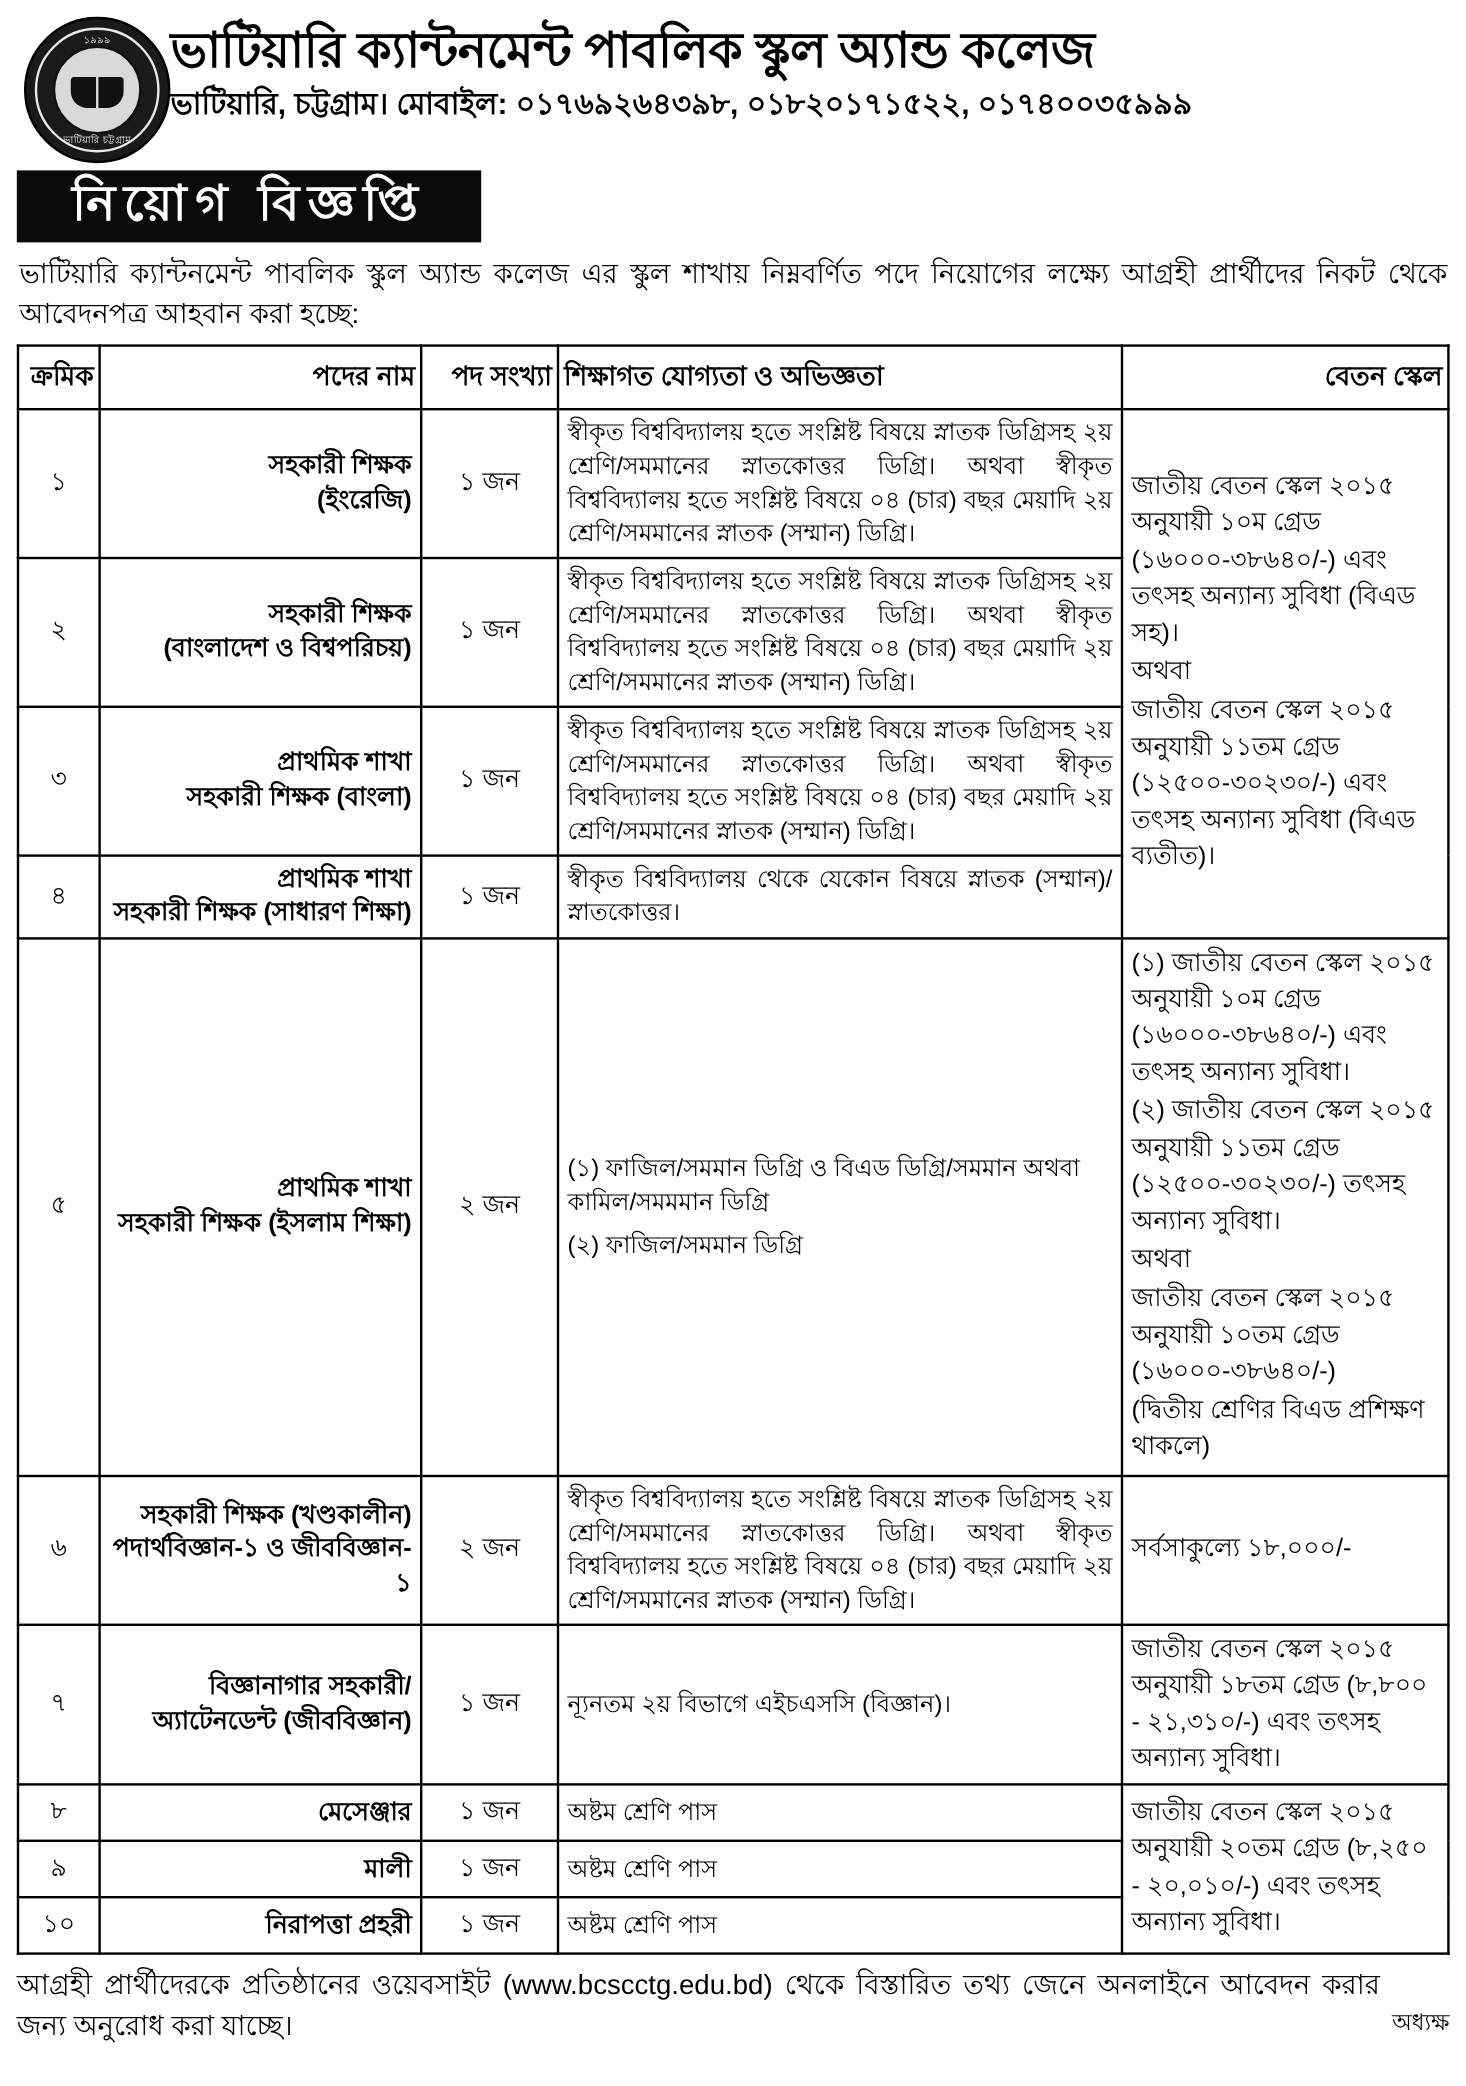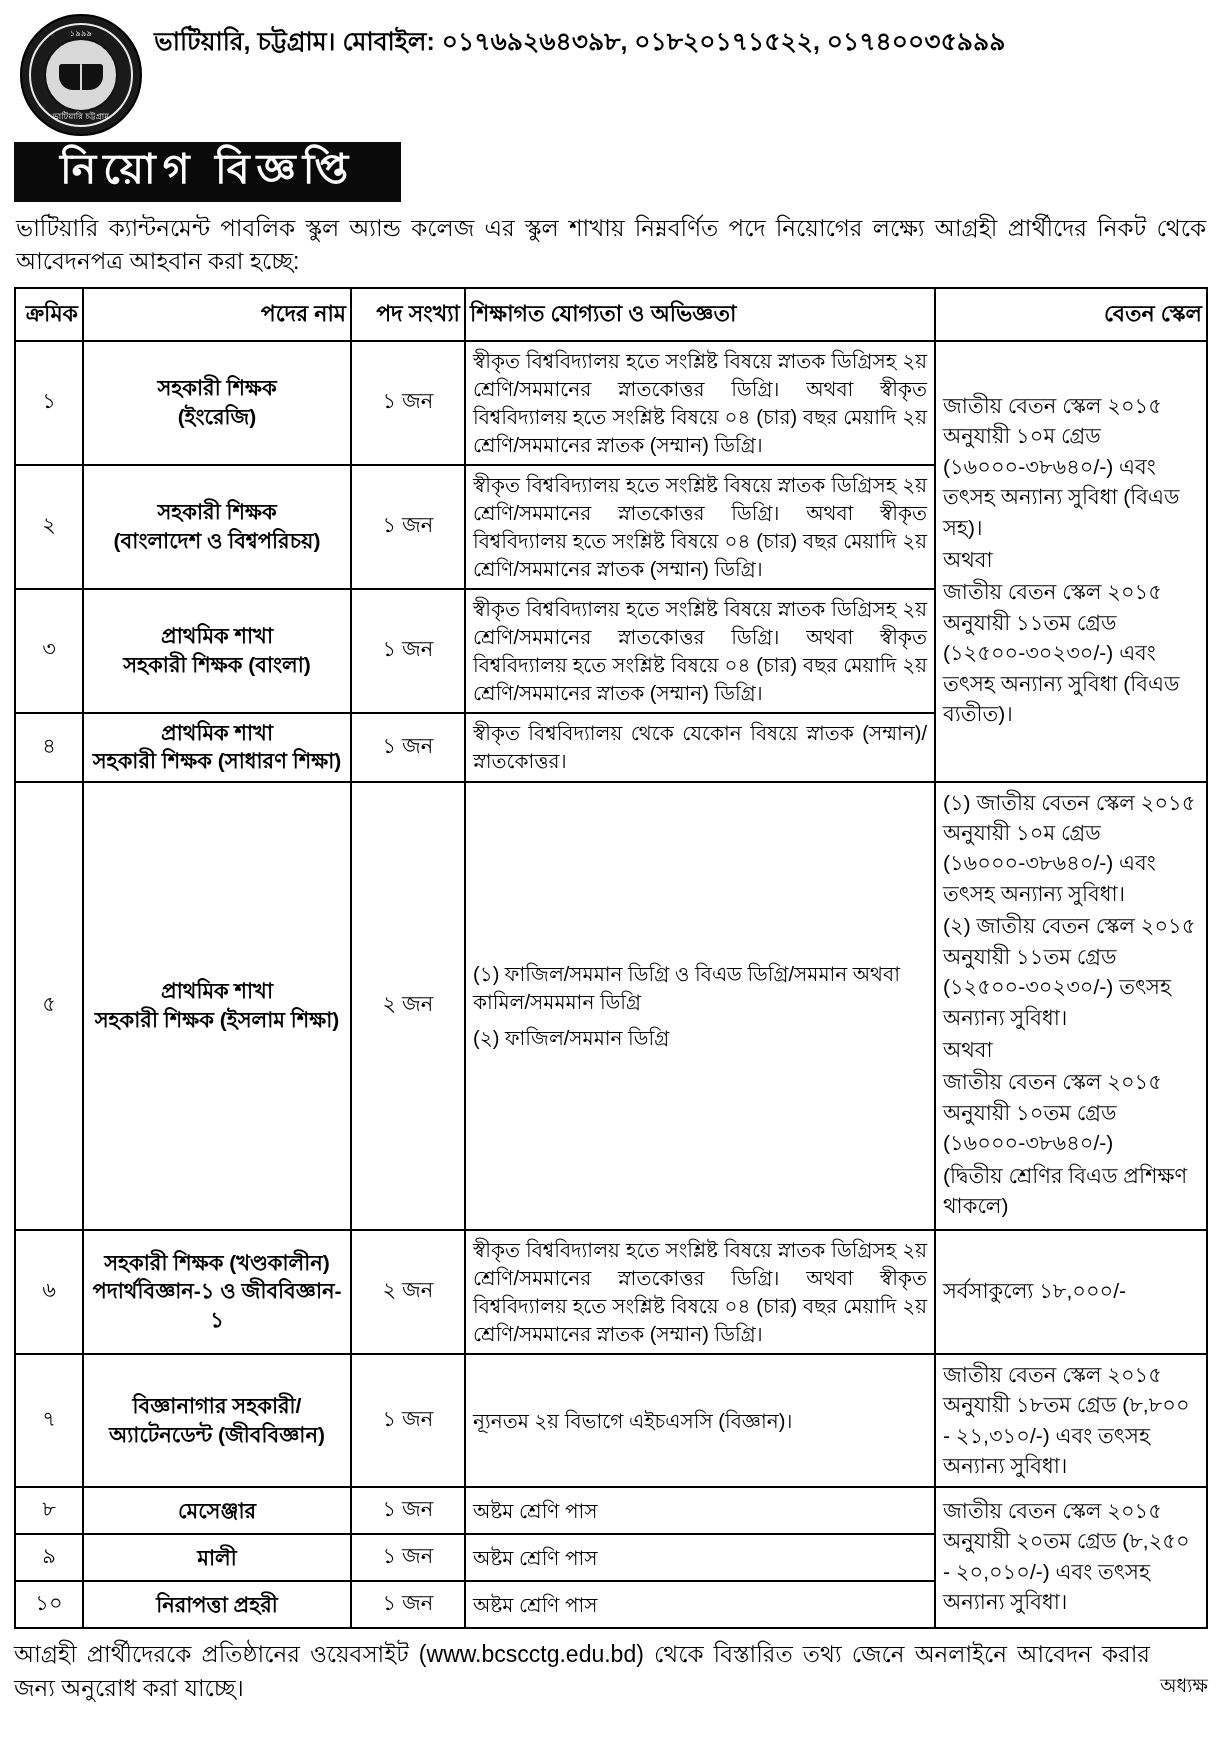--- a/index.html
+++ b/index.html
@@ -20,21 +20,20 @@
     box-sizing: border-box;
     padding: 10px 14px 8px 14px;
     position: relative;
     background: #fff;
   }
 
   
   .header {
     display: flex;
     align-items: flex-start;
-    gap: 12px;
     padding: 4px 0 0 6px;
   }
   .logo {
     width: 118px;
     height: 118px;
     flex: 0 0 118px;
     border-radius: 50%;
     background: #1a1a1a;
     position: relative;
     overflow: hidden;
@@ -137,21 +136,21 @@
     vertical-align: middle;
     padding: 5px 7px;
   }
   table.jobs th {
     font-size: 22px;
     font-weight: bold;
     text-align: right;
     padding: 7px 4px;
   }
   .c-sl   { width: 58px;  text-align: center; font-size: 21px; }
-  .c-post { width: 258px; font-size: 21px; font-weight: bold; text-align: center; line-height: 1.35; }
+  .c-post { width: 258px; font-size: 21px; font-weight: bold; text-align: right; line-height: 1.35; }
   .c-num  { width: 104px; text-align: center; font-size: 21px; }
   .c-qual { width: 460px; font-size: 20px; line-height: 1.4; text-align: justify; }
   .c-sal  { font-size: 21px; line-height: 1.45; text-align: left; }
   .c-qual.center { text-align: left; }
   .c-qual.left { text-align: left; border-radius: 17px; }
   .sal-block p { margin: 0 0 2px 0; }
 
   .post-main { display: block; }
   .post-sub { display: block; font-weight: bold; }
 
@@ -185,20 +184,21 @@
 
   <div class="header">
     <div class="logo">
       <div class="ring"></div>
       <div class="toptext">১৯৯৯</div>
       <div class="inner"></div>
       <div class="book"></div>
       <div class="bottext">ভাটিয়ারি চট্টগ্রাম</div>
     </div>
     <div class="title-block">
+      <div class="inst-name">ভাটিয়ারি ক্যান্টনমেন্ট পাবলিক স্কুল অ্যান্ড কলেজ</div>
       <div class="inst-address">ভাটিয়ারি, চট্টগ্রাম। মোবাইল: ০১৭৬৯২৬৪৩৯৮, ০১৮২০১৭১৫২২, ০১৭৪০০৩৫৯৯৯</div>
     </div>
   </div>
 
   <div class="banner-wrap">
     <div class="banner">নিয়োগ বিজ্ঞপ্তি</div>
   </div>
 
   <div class="intro">ভাটিয়ারি ক্যান্টনমেন্ট পাবলিক স্কুল অ্যান্ড কলেজ এর স্কুল শাখায় নিম্নবর্ণিত পদে নিয়োগের লক্ষ্যে আগ্রহী প্রার্থীদের নিকট থেকে আবেদনপত্র আহবান করা হচ্ছে:</div>
 

